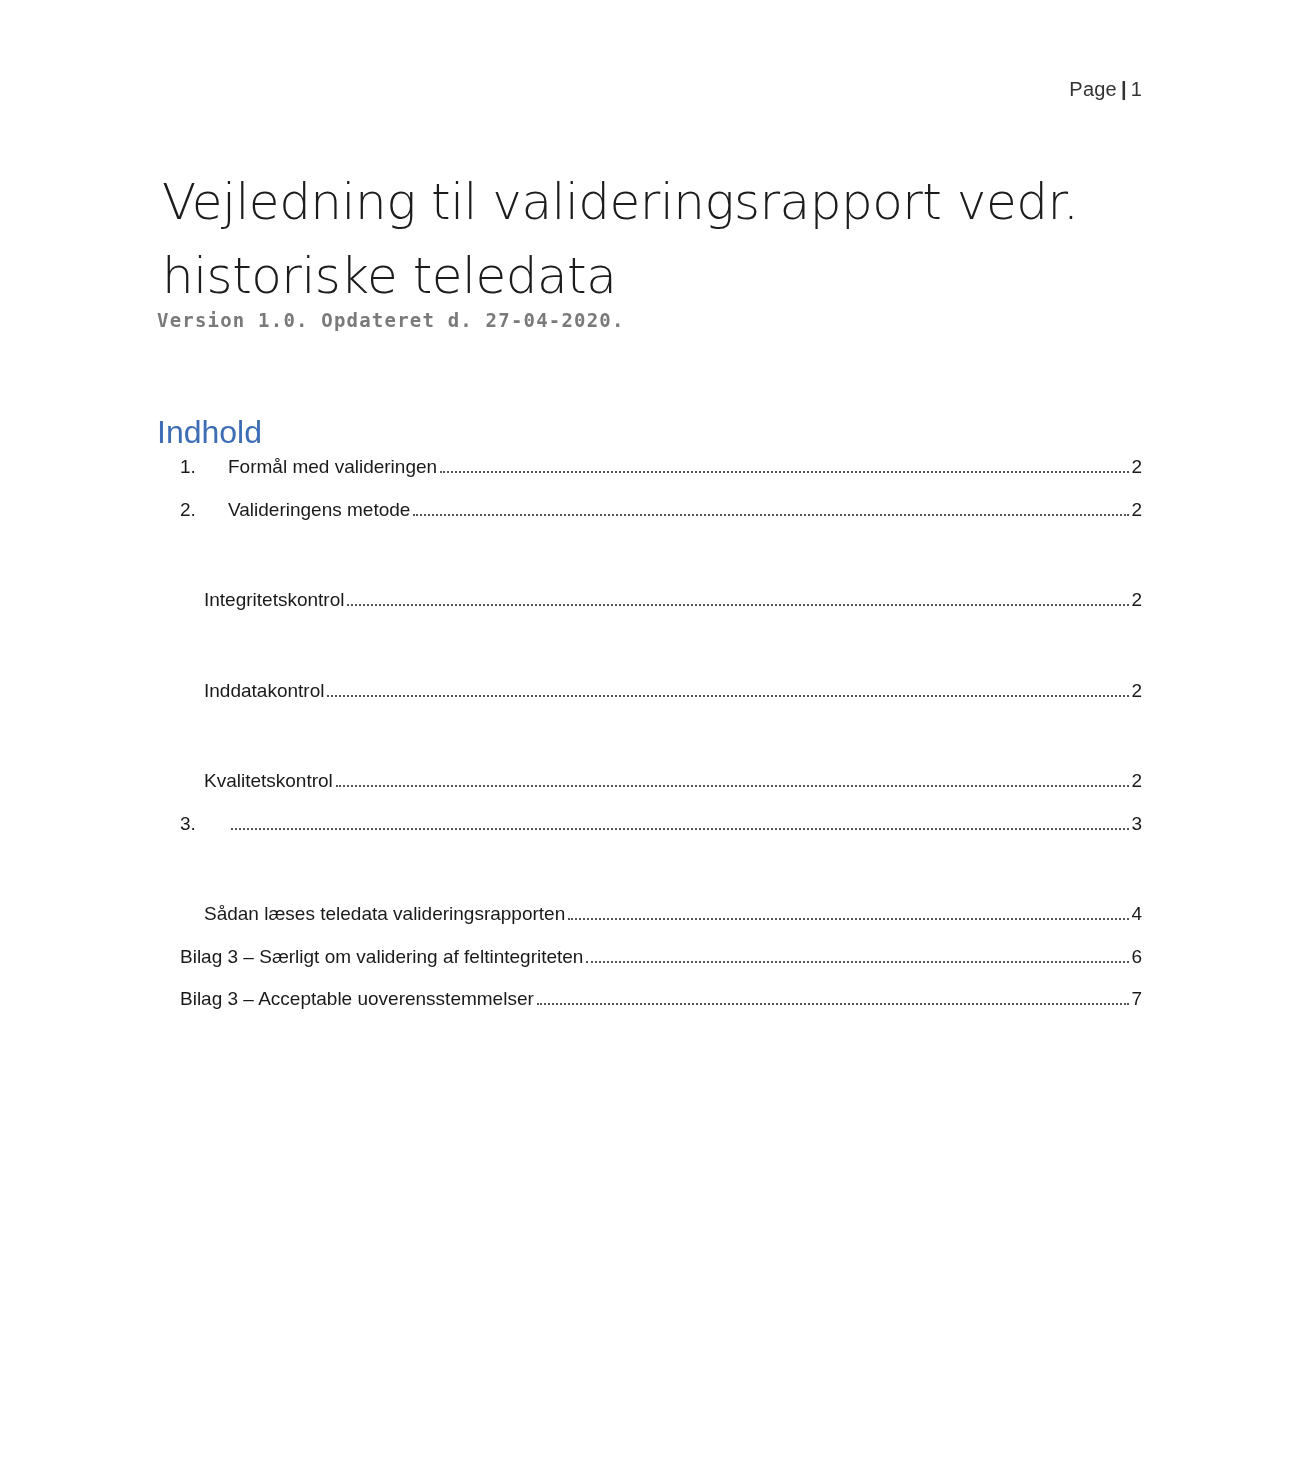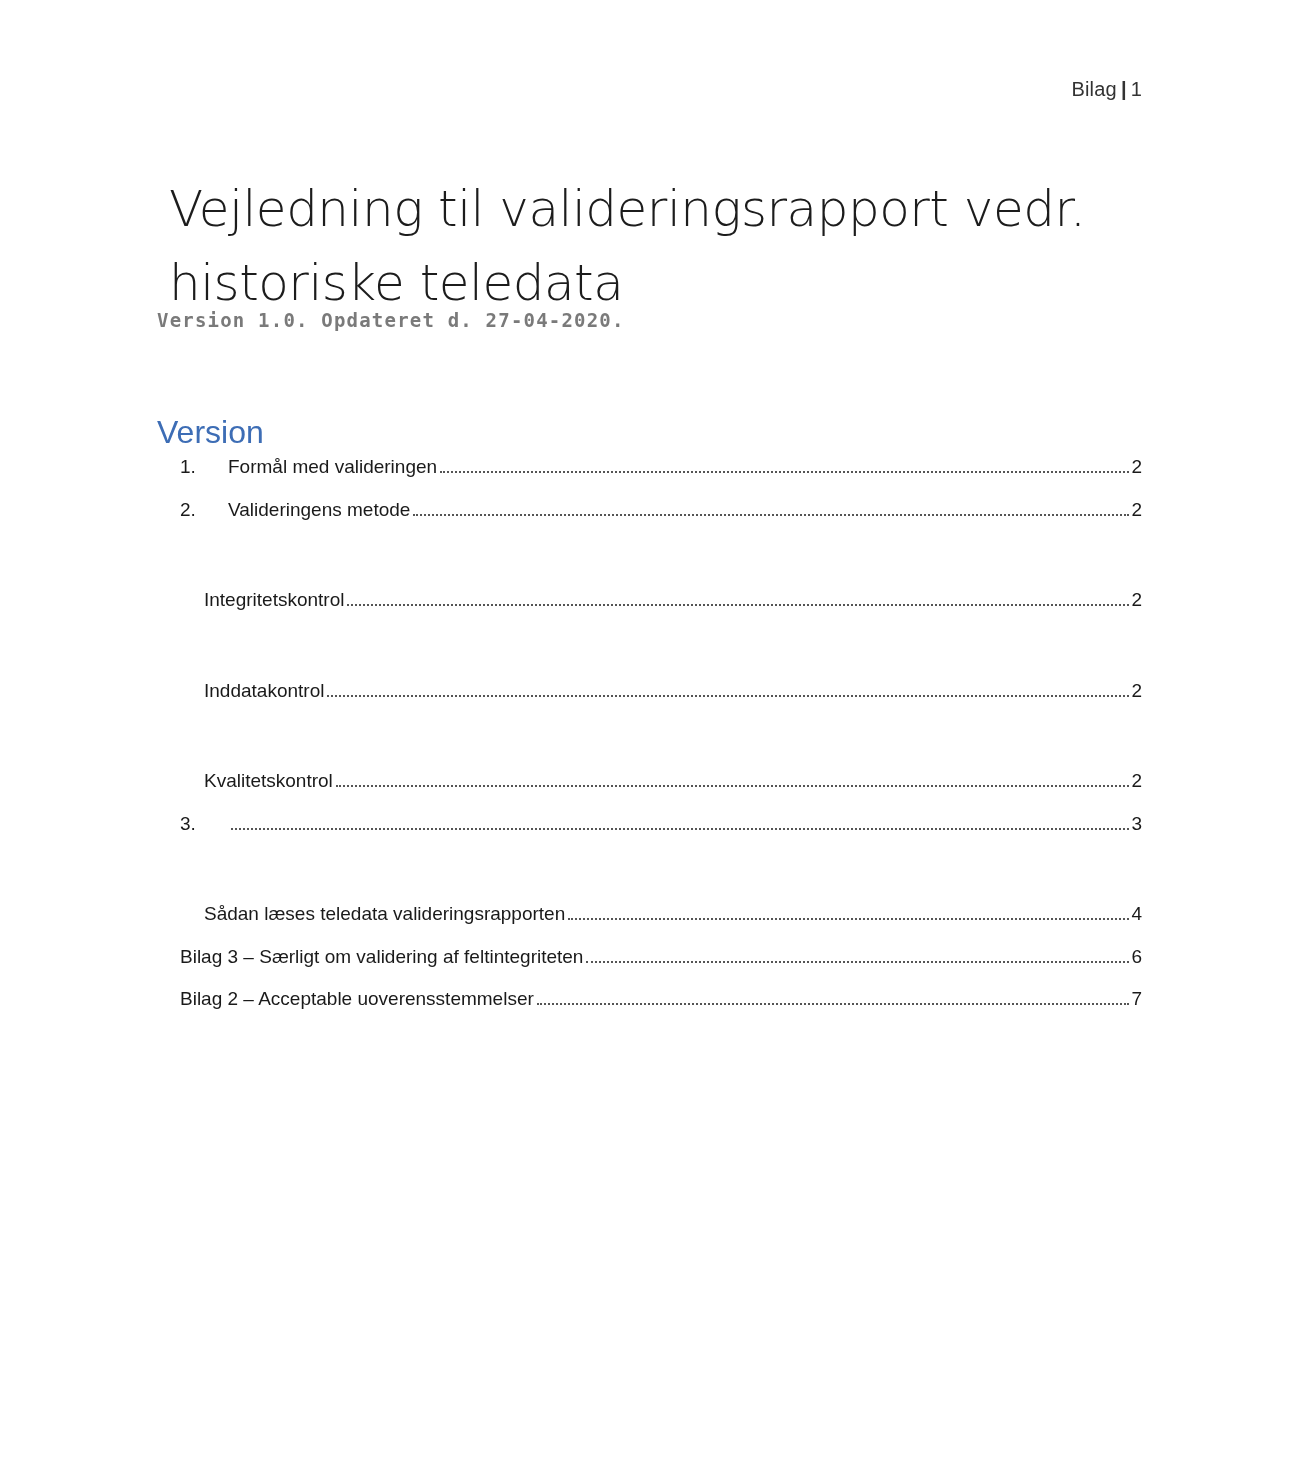--- a/index.html
+++ b/index.html
@@ -39,21 +39,21 @@
     position: absolute;
     left: 157px;
     top: 160px;
     width: 960px;
     font-family: "DejaVu Sans", "Liberation Sans", sans-serif;
     font-weight: 300;
     font-size: 50px;
     line-height: 74px;
     color: #1c1c1c;
     letter-spacing: -0.5px;
-    margin: 12px;
+    margin: 5px;
   }
   .subtitle {
     position: absolute;
     left: 157px;
     top: 309px;
     font-family: "DejaVu Sans Mono", "Liberation Mono", monospace;
     font-size: 19px;
     color: #7a7a7a;
     letter-spacing: 1.2px;
     font-weight: bold;
@@ -106,28 +106,28 @@
     flex: 0 0 auto;
     text-align: right;
   }
 </style>
 </head>
 <body>
 
 <div class="page">
 
   <div class="page-number">
-    <span>Bilag</span><span class="sep">|</span><span>1</span>
+    <span>Page</span><span class="sep">|</span><span>1</span>
   </div>
 
   <h1 class="title">Vejledning til valideringsrapport vedr. historiske teledata</h1>
 
   <div class="subtitle">Version 1.0. Opdateret d. 27-04-2020.</div>
 
-  <h2 class="toc-heading">Version</h2>
+  <h2 class="toc-heading">Indhold</h2>
 
   <ul class="toc">
     <li class="toc-entry level-1">
       <span class="num">1.</span>
       <span class="label">Formål med valideringen</span>
       <span class="leader"></span>
       <span class="pg">2</span>
     </li>
     <li class="toc-entry level-1">
       <span class="num">2.</span>
@@ -159,19 +159,19 @@
       <span class="label">Sådan læses teledata valideringsrapporten</span>
       <span class="leader"></span>
       <span class="pg">4</span>
     </li>
     <li class="toc-entry level-0">
       <span class="label">Bilag 3 – Særligt om validering af feltintegriteten</span>
       <span class="leader"></span>
       <span class="pg">6</span>
     </li>
     <li class="toc-entry level-0">
-      <span class="label">Bilag 2 – Acceptable uoverensstemmelser</span>
+      <span class="label">Bilag 3 – Acceptable uoverensstemmelser</span>
       <span class="leader"></span>
       <span class="pg">7</span>
     </li>
   </ul>
 
 </div>
 
 </body></html>

